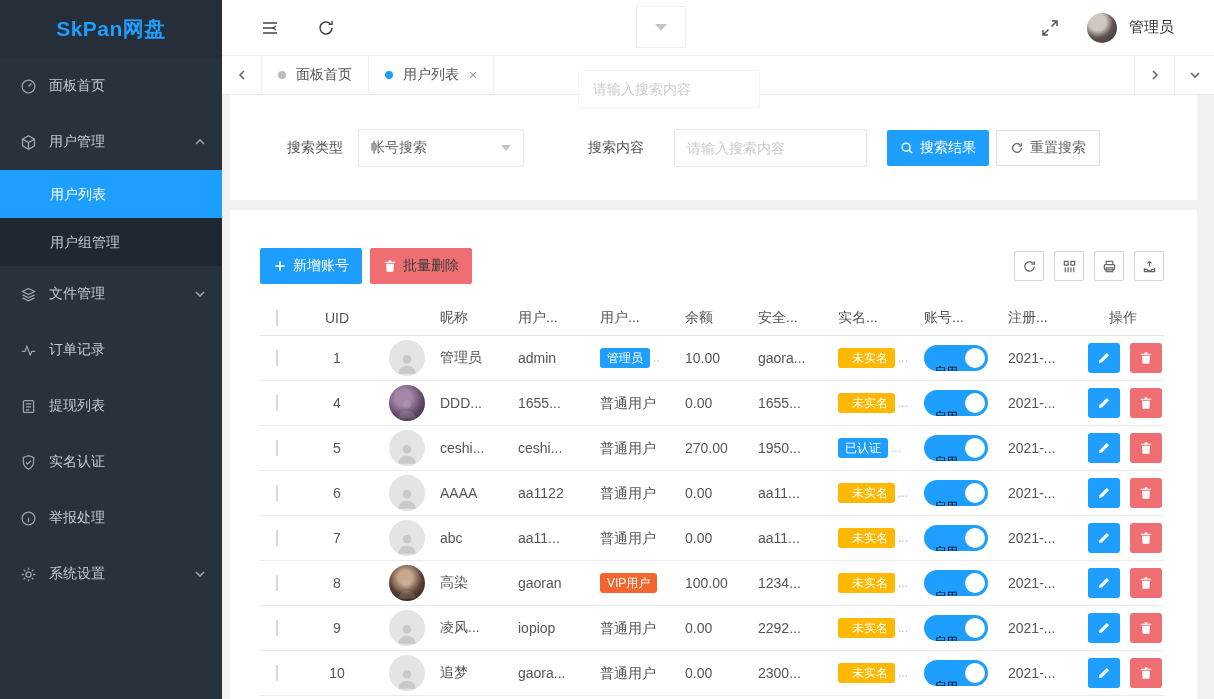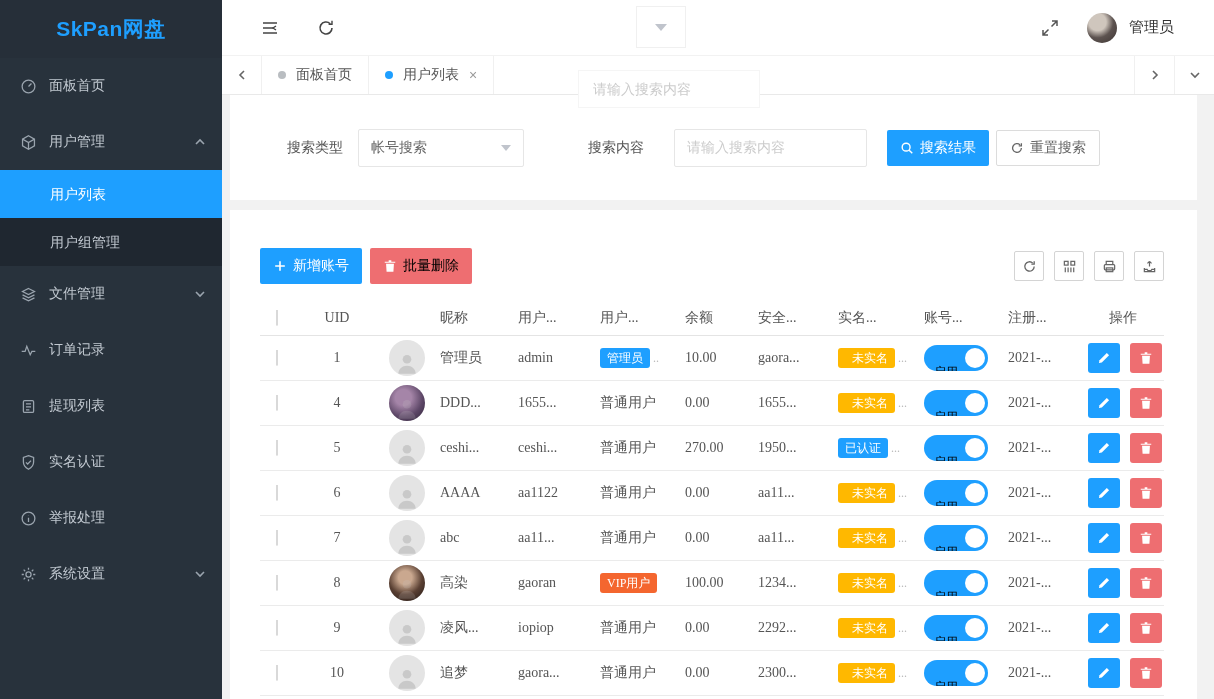--- a/index.html
+++ b/index.html
@@ -37,39 +37,39 @@
   .tab .dot { width:8px; height:8px; border-radius:50%; background:#b9bdc1; margin-right:10px; }
   .tab.active .dot { background:#1E9FFF; }
   .tab .close { margin-left:10px; color:#999; font-size:14px; line-height:1; }
   .tab-spacer { flex:1; }
 
   
   .ghost-select { position:absolute; left:414px; top:6px; width:50px; height:42px; background:#fff; border:1px solid #f0f0f0; z-index:30; display:flex; align-items:center; justify-content:center; cursor:pointer; }
   .ghost-select .tri { width:0; height:0; border-left:6px solid transparent; border-right:6px solid transparent; border-top:7px solid #c0c4cc; }
   .ghost-input { position:absolute; left:356px; top:70px; width:182px; height:38px; background:#fff; border:1px solid #f5f5f5; z-index:28; line-height:36px; padding-left:14px; color:#ccc; font-size:14px; cursor:text; white-space:nowrap; }
 
-  .content { flex:1; padding:0 17px 0 8px; overflow:hidden;font-family:Liberation Serif, serif; }
+  .content { flex:1; padding:0 17px 0 8px; overflow:hidden; }
 
   .search-card { background:#fff; height:105px; display:flex; align-items:center; padding-left:57px; }
   .form-label { color:#555; margin-right:15px; white-space:nowrap; }
   .select { width:166px; height:38px; border:1px solid #e6e6e6; border-radius:2px; background:#fff; display:flex; align-items:center; padding:0 12px; color:#666; cursor:pointer; }
   .select .tri { margin-left:auto; width:0; height:0; border-left:5px solid transparent; border-right:5px solid transparent; border-top:6px solid #c0c4cc; }
   .input { width:193px; height:38px; border:1px solid #e6e6e6; border-radius:2px; padding:0 12px; font-size:14px; color:#555; font-family:inherit; margin-left:15px; }
   .input::placeholder { color:#ccc; }
   .lbl2 { margin-left:64px; }
   .btn { height:36px; border:none; border-radius:2px; font-size:14px; font-family:inherit; display:inline-flex; align-items:center; padding:16px 13px; cursor:pointer; }
   .btn svg { width:14px; height:14px; margin-right:6px; }
   .btn-primary { background:#1E9FFF; color:#fff; }
   .btn-plain { background:#fff; color:#666; border:1px solid #dcdcdc; }
   .btn-search { margin-left:20px; }
   .btn-reset { margin-left:7px; }
 
   .table-card { background:#fff; margin-top:10px; height:489px; padding:38px 33px 0 30px; overflow:hidden; }
   .tc-toolbar { display:flex; align-items:center; }
-  .btn-danger { background:#ee6e71; color:#000000; margin-left:8px; }
+  .btn-danger { background:#ee6e71; color:#404040; margin-left:8px; }
   .icon-btns { margin-left:auto; display:flex; }
   .icon-btn { width:30px; height:30px; border:1px solid #d4d4d4; border-radius:2px; background:#fff; color:#666; display:flex; align-items:center; justify-content:center; cursor:pointer; margin-left:10px; }
   .icon-btn svg { width:15px; height:15px; }
 
   .tbl { margin-top:16px; }
   .trow { display:grid; grid-template-columns:40px 80px 60px 78px 82px 85px 73px 80px 86px 84px 80px 1fr; align-items:center; height:45px; border-bottom:1px solid #ebebeb; font-size:14px; color:#555; }
   .trow.thead { height:36px; color:#555; border-bottom:1px solid #e4e4e4; }
   .cell { overflow:hidden; white-space:nowrap; text-overflow:clip; padding-right:6px; }
   .c-center { text-align:center; }
   .checkbox { width:15px; height:15px; border:1px solid #d9d9d9; border-radius:2px; background:#fff; cursor:pointer; }

